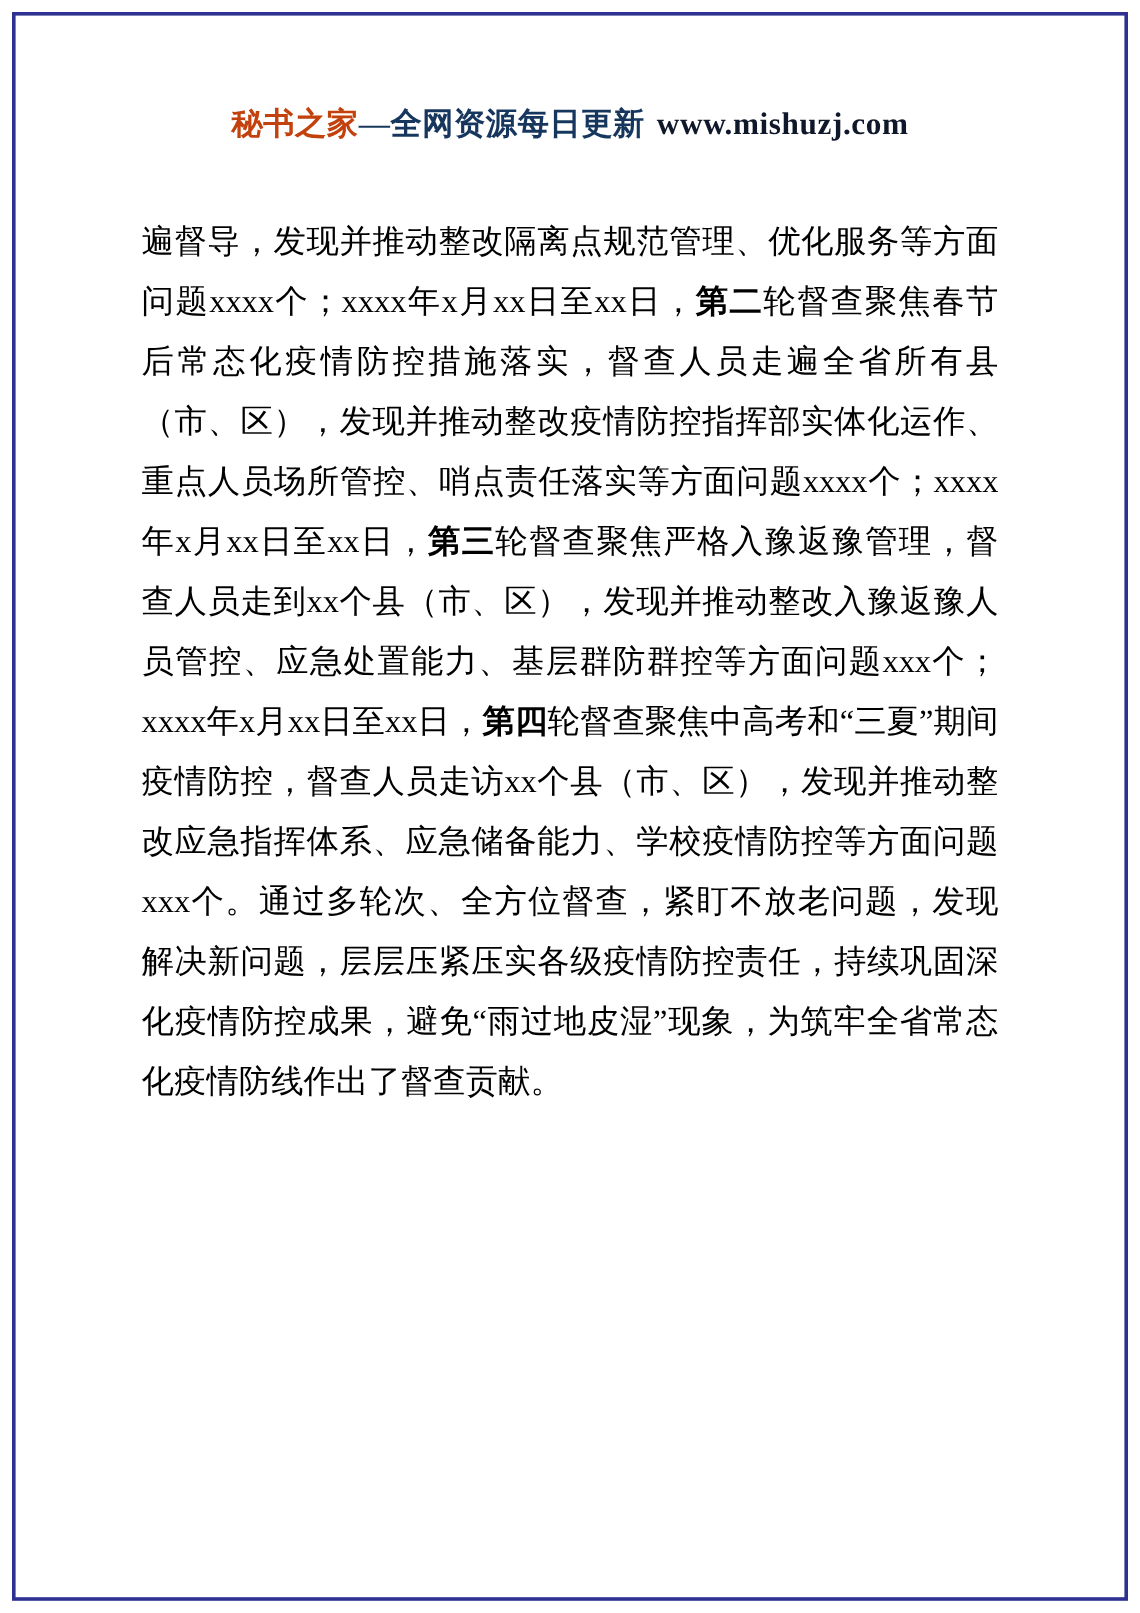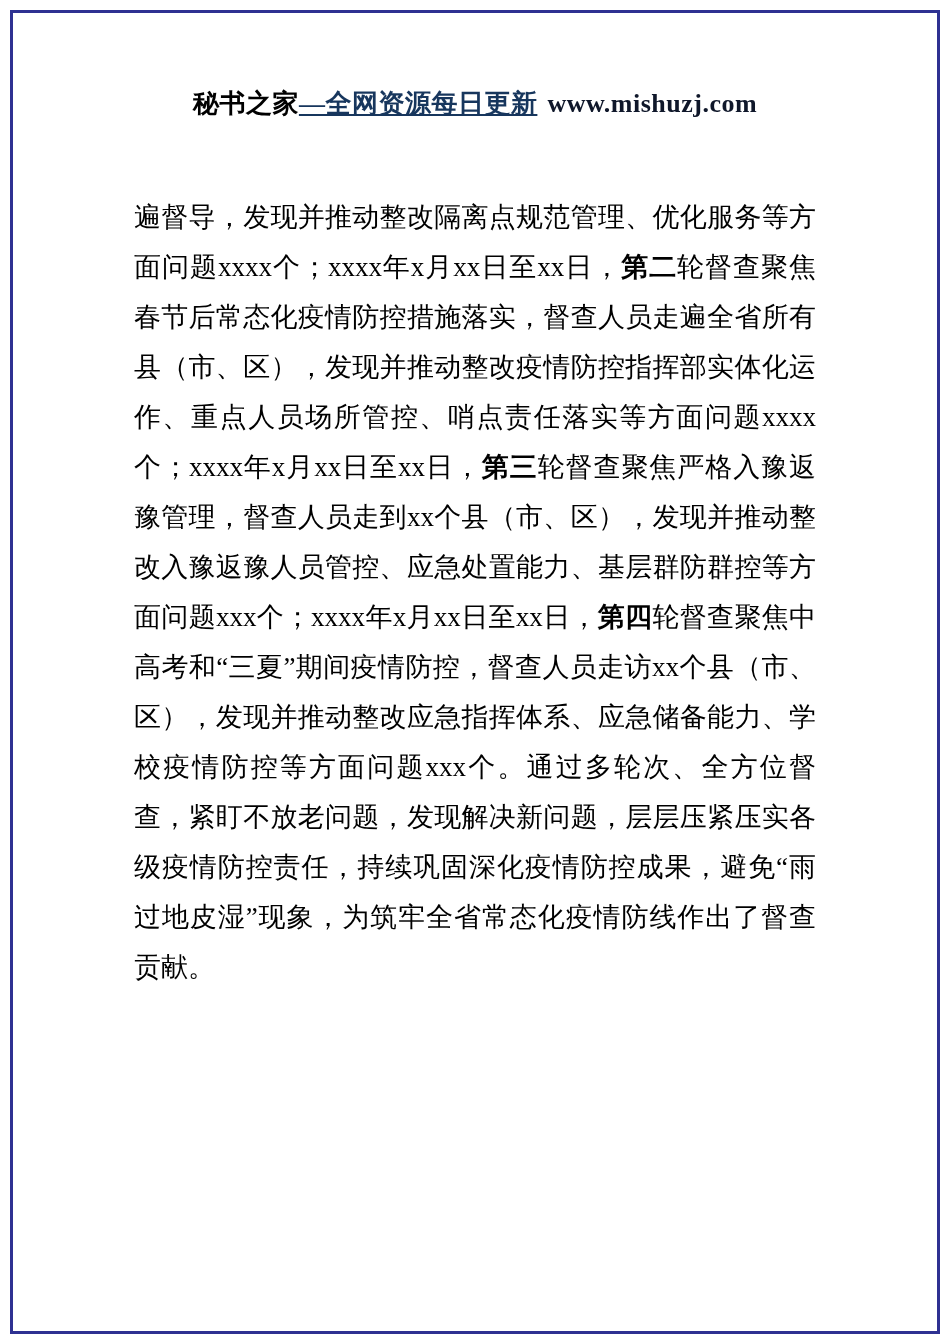--- a/index.html
+++ b/index.html
@@ -22,40 +22,40 @@
     top: 86px;
     left: 40px;
     right: 40px;
     text-align: center;
     font-weight: bold;
     font-size: 26px;
     letter-spacing: 0.5px;
     white-space: nowrap;
   }
   .site-name { color: #c00000; }
-  .tagline   { color: #17365d; text-decoration: underline; }
+  .tagline   { color: #17365d; }
   .url       { color: #2d33c9; margin-left: 10px; }
   .document-body {
     position: absolute;
     top: 176px;
     left: 118px;
     right: 118px;
   }
   .para {
-    margin: 16px;
+    margin: 0;
     font-size: 27px;
     line-height: 50px;
     color: #000000;
     text-align: justify;
   }
   .para.indent { text-indent: 2em; }
   .para b { font-weight: bold; }
 </style>
 </head>
 <body>
 
 <div class="page-border" style="border-color: rgb(46, 49, 146);"></div>
 
-<div class="header"><span class="site-name" style="color: #000000;">秘书之家</span><span class="tagline" style="color: rgb(23, 54, 93);">—全网资源每日更新</span><span class="url" style="color: #0f172a;">www.mishuzj.com</span></div>
+<div class="header"><span class="site-name" style="color: #c2410c;">秘书之家</span><span class="tagline" style="color: rgb(23, 54, 93);">—全网资源每日更新</span><span class="url" style="color: #0f172a;">www.mishuzj.com</span></div>
 
 <div class="document-body">
     <p class="para"><span>遍督导，发现并推动整改隔离点规范管理、优化服务等方面问题xxxx个；xxxx年x月xx日至xx日，</span><b>第二</b><span>轮督查聚焦春节后常态化疫情防控措施落实，督查人员走遍全省所有县（市、区），发现并推动整改疫情防控指挥部实体化运作、重点人员场所管控、哨点责任落实等方面问题xxxx个；xxxx年x月xx日至xx日，</span><b>第三</b><span>轮督查聚焦严格入豫返豫管理，督查人员走到xx个县（市、区），发现并推动整改入豫返豫人员管控、应急处置能力、基层群防群控等方面问题xxx个；xxxx年x月xx日至xx日，</span><b>第四</b><span>轮督查聚焦中高考和“三夏”期间疫情防控，督查人员走访xx个县（市、区），发现并推动整改应急指挥体系、应急储备能力、学校疫情防控等方面问题xxx个。通过多轮次、全方位督查，紧盯不放老问题，发现解决新问题，层层压紧压实各级疫情防控责任，持续巩固深化疫情防控成果，避免“雨过地皮湿”现象，为筑牢全省常态化疫情防线作出了督查贡献。</span></p>
   </div>
 
 </body></html>

